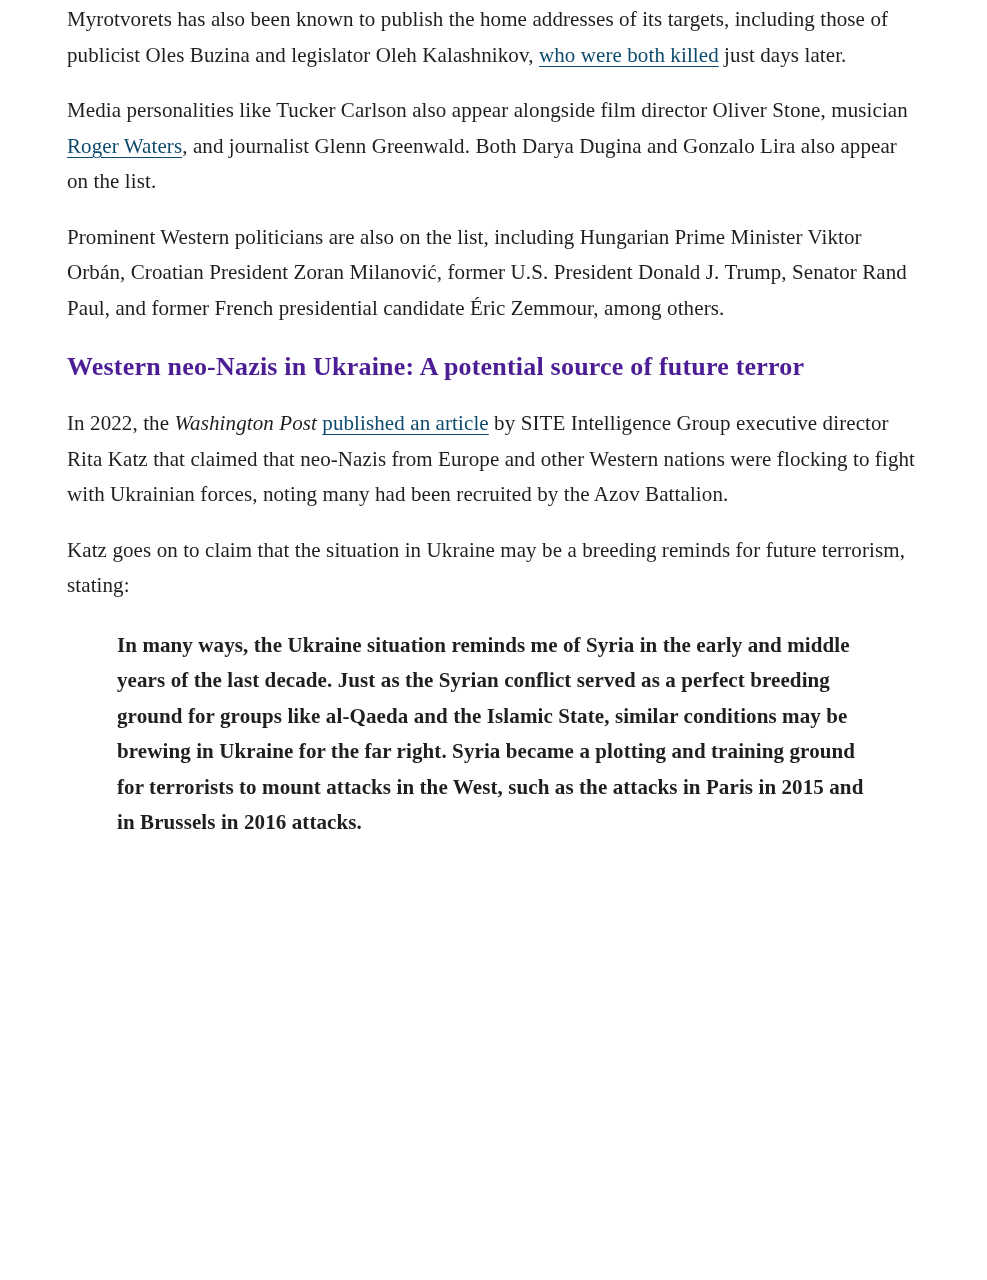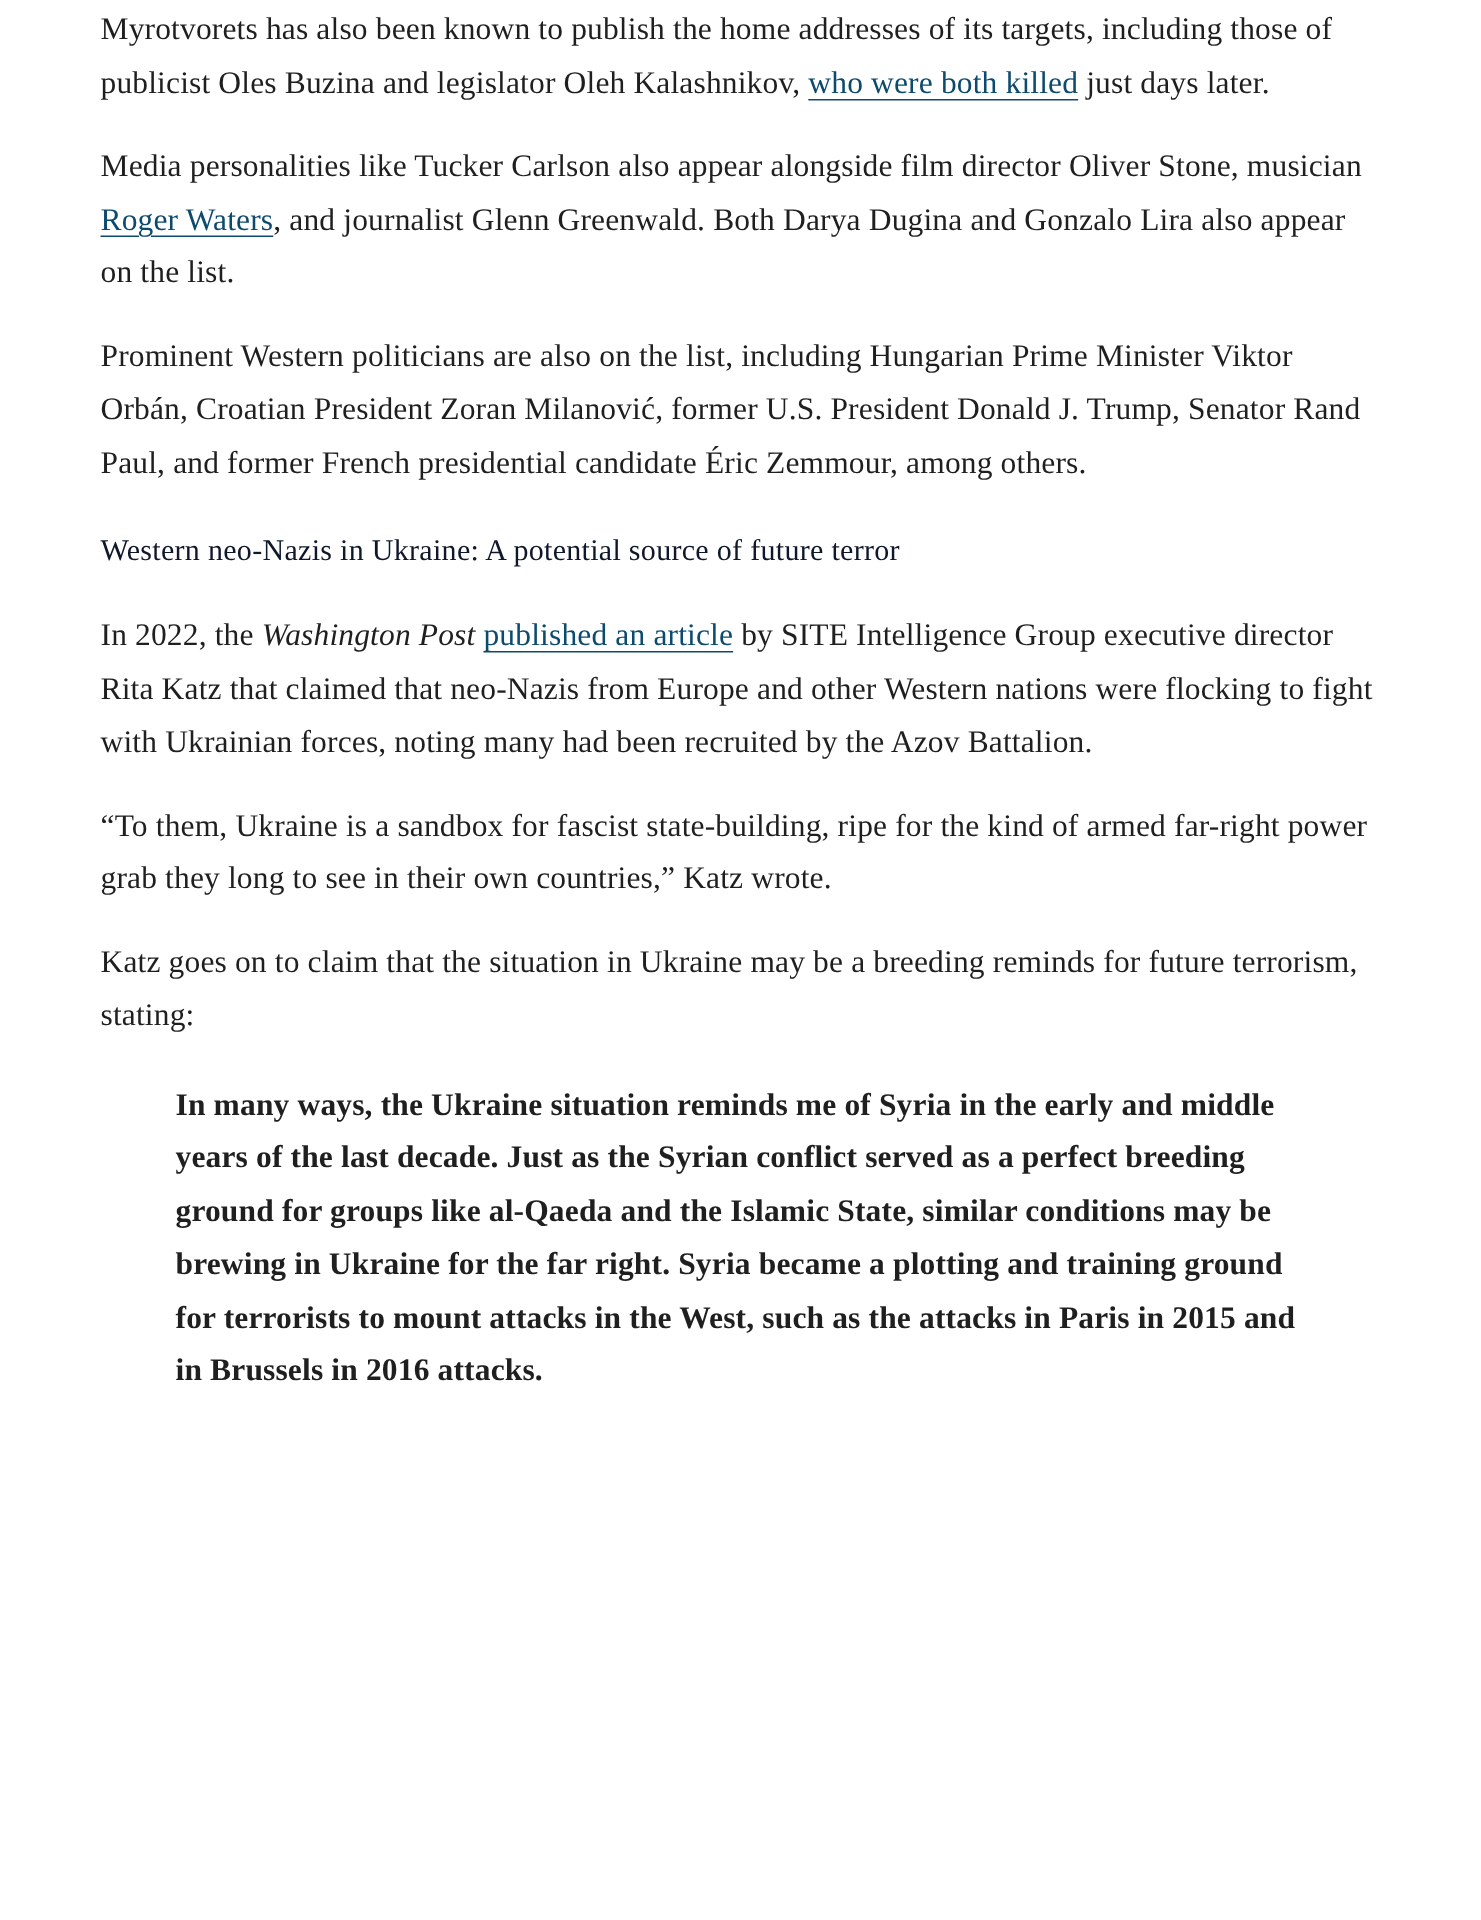--- a/index.html
+++ b/index.html
@@ -25,24 +25,24 @@
     letter-spacing: 0.1px;
   }
   .article p {
     margin: 20px 0;
   }
   .article p:first-child {
     margin-top: 0;
   }
   .article h2 {
     font-family: "Liberation Serif", serif;
-    font-size: 20px;
+    font-size: 26px;
     line-height: 38px;
-    font-weight: 400;
-    color: #0f172a;
+    font-weight: 700;
+    color: #4c1d95;
     margin: 22px 0 18px 0;
     letter-spacing: 0.2px;
   }
   .article p.quote {
     margin-left: 50px;
     margin-right: 44px;
     margin-top: 24px;
     margin-bottom: 24px;
     font-weight: bold;
   }
@@ -59,17 +59,16 @@
 </head>
 <body>
 
 <main class="page">
   <article class="article" id="article-body">
       <p>Myrotvorets has also been known to publish the home addresses of its targets, including those of publicist Oles Buzina and legislator Oleh Kalashnikov, <a>who were both killed</a> just days later.</p>
       <p>Media personalities like Tucker Carlson also appear alongside film director Oliver Stone, musician <a>Roger Waters</a>, and journalist Glenn Greenwald. Both Darya Dugina and Gonzalo Lira also appear on the list.</p>
       <p>Prominent Western politicians are also on the list, including Hungarian Prime Minister Viktor Orbán, Croatian President Zoran Milanović, former U.S. President Donald J. Trump, Senator Rand Paul, and former French presidential candidate Éric Zemmour, among others.</p>
       <h2>Western neo-Nazis in Ukraine: A potential source of future terror</h2>
       <p>In 2022, the <em>Washington Post</em> <a>published an article</a> by SITE Intelligence Group executive director Rita Katz that claimed that neo-Nazis from Europe and other Western nations were flocking to fight with Ukrainian forces, noting many had been recruited by the Azov Battalion.</p>
-      <p>“To them, Ukraine is a sandbox for fascist state-building, ripe for the kind of armed far-right power grab they long to see in their own countries,” Katz wrote.</p>
       <p>Katz goes on to claim that the situation in Ukraine may be a breeding reminds for future terrorism, stating:</p>
       <p class="quote">In many ways, the Ukraine situation reminds me of Syria in the early and middle years of the last decade. Just as the Syrian conflict served as a perfect breeding ground for groups like al-Qaeda and the Islamic State, similar conditions may be brewing in Ukraine for the far right. Syria became a plotting and training ground for terrorists to mount attacks in the West, such as the attacks in Paris in 2015 and in Brussels in 2016 attacks.</p>
     </article>
 </main>
 
 </body></html>

